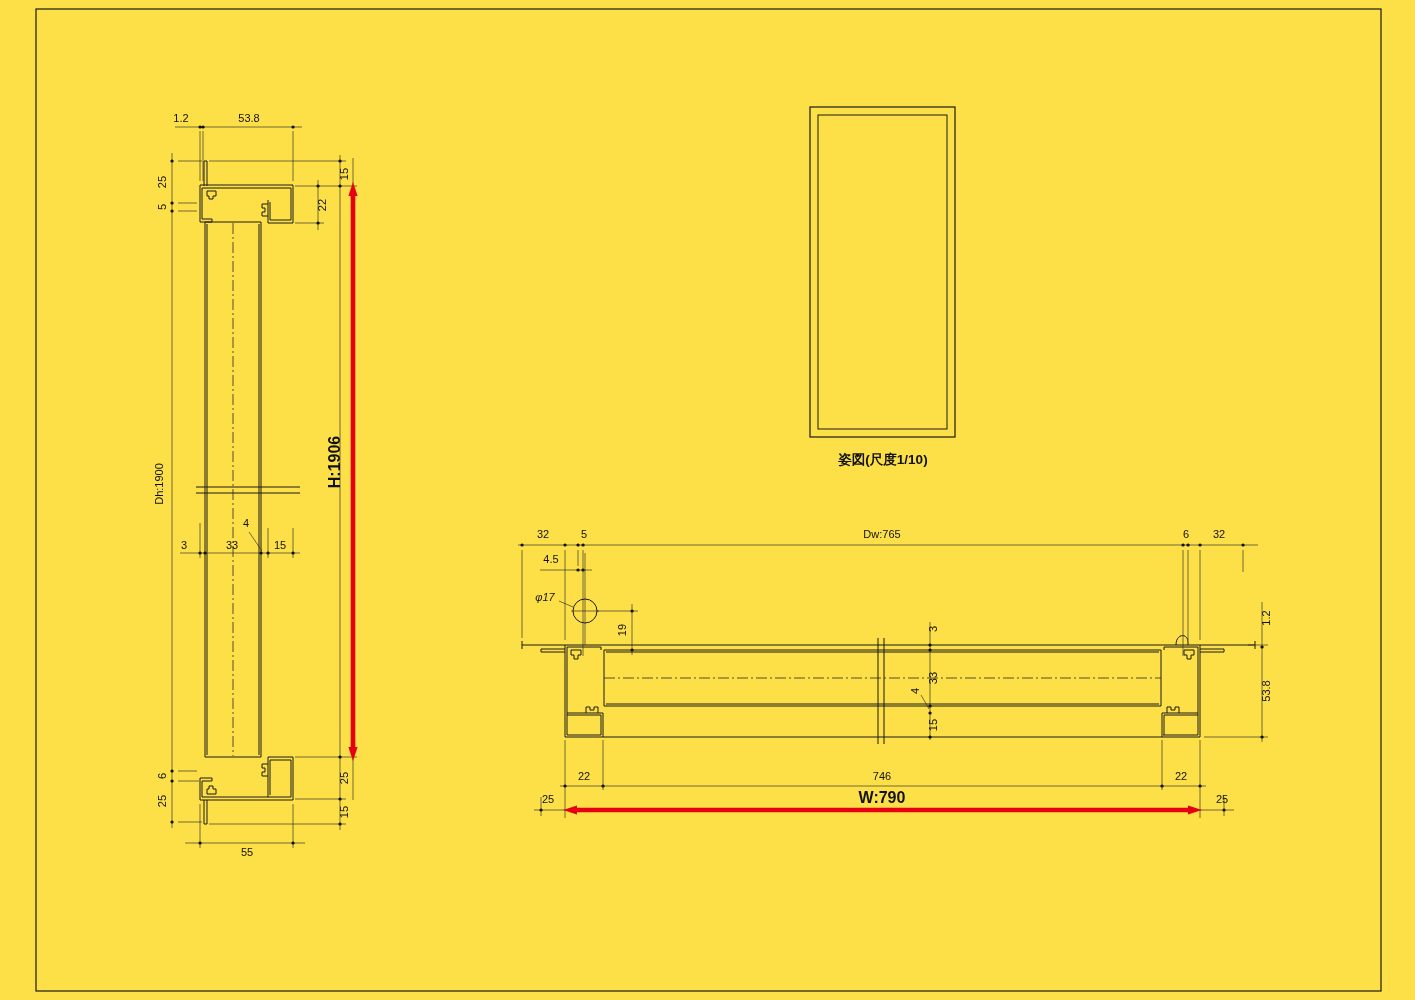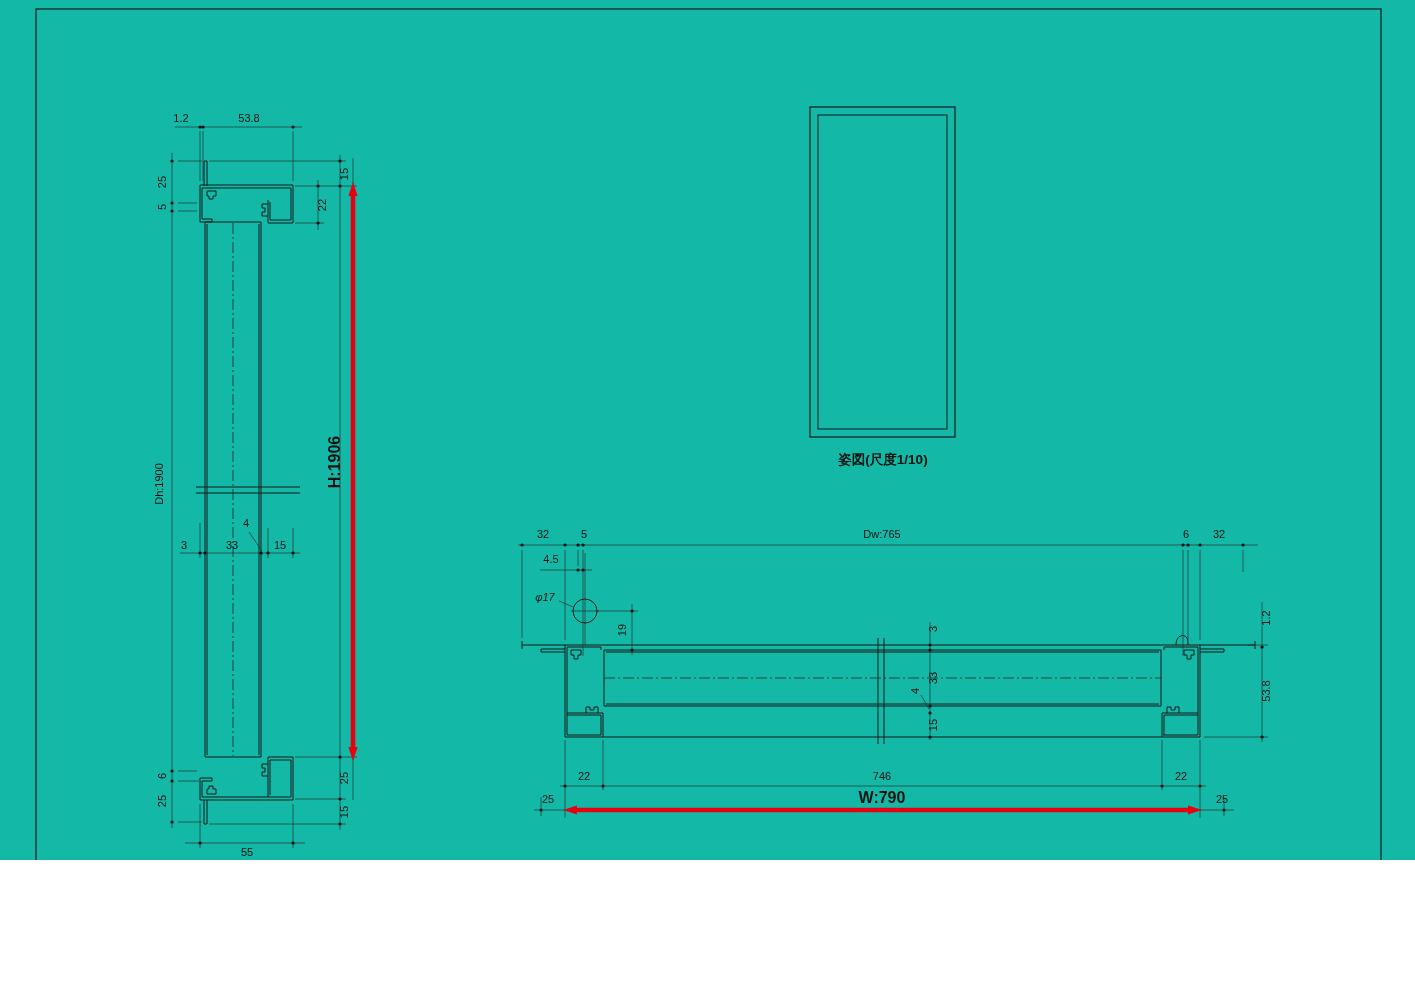--- a/index.html
+++ b/index.html
@@ -1,16 +1,16 @@
 <!DOCTYPE html>
 <html><head>
 <meta charset="utf-8">
 <style>
   html,body{margin:0;padding:0;background:#ffffff;}
-  .canvas{position:relative;width:1415px;height:860px;background:#14b8a6;overflow:hidden;}
+  .canvas{position:relative;width:1415px;height:1000px;background:#fde047;overflow:hidden;}
   svg{display:block;}
   .ln  {fill:none;stroke:#1a1a1a;stroke-width:1;}
   .ln2 {fill:none;stroke:#1a1a1a;stroke-width:1.2;}
   .dim {fill:none;stroke:#2a2a2a;stroke-width:0.65;}
   .cl  {fill:none;stroke:#2a2a2a;stroke-width:0.8;stroke-dasharray:11 3 2 3;}
   .dots{fill:none;stroke:#111;stroke-width:3.2;stroke-linecap:round;}
   .red {fill:none;stroke:#e50012;stroke-width:4.6;}
   .redfill{fill:#e50012;stroke:none;}
   text{font-family:"Liberation Sans", sans-serif;font-size:11px;fill:#111;text-anchor:middle;}
   text.b{font-weight:bold;font-size:16px;}

